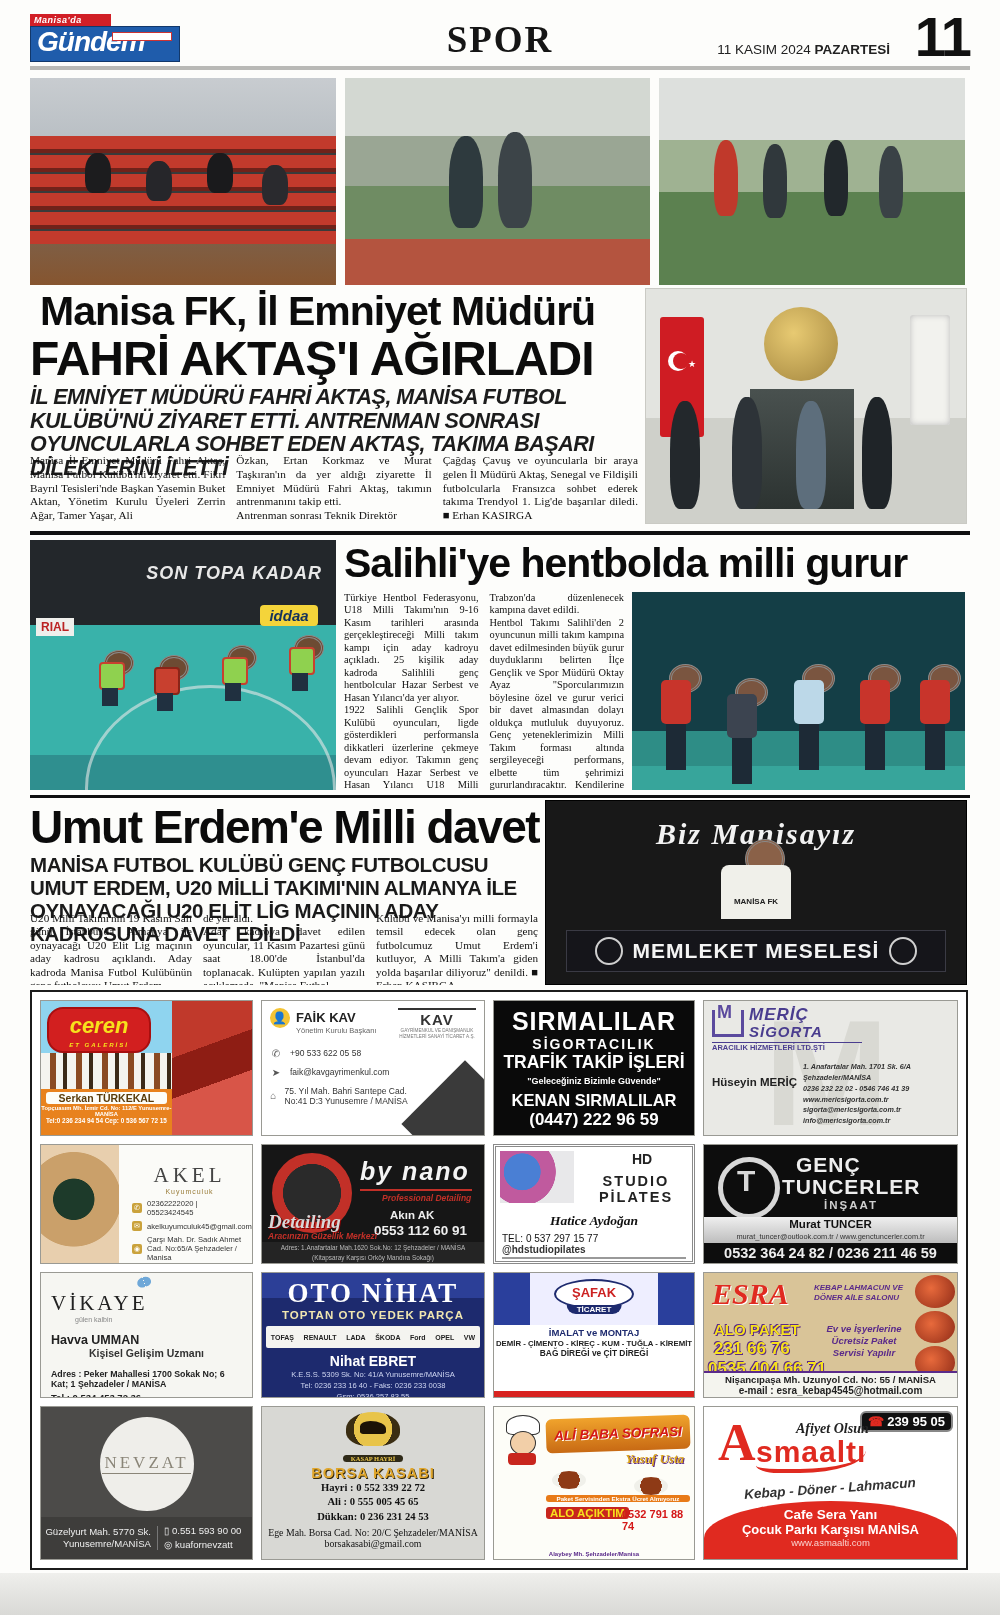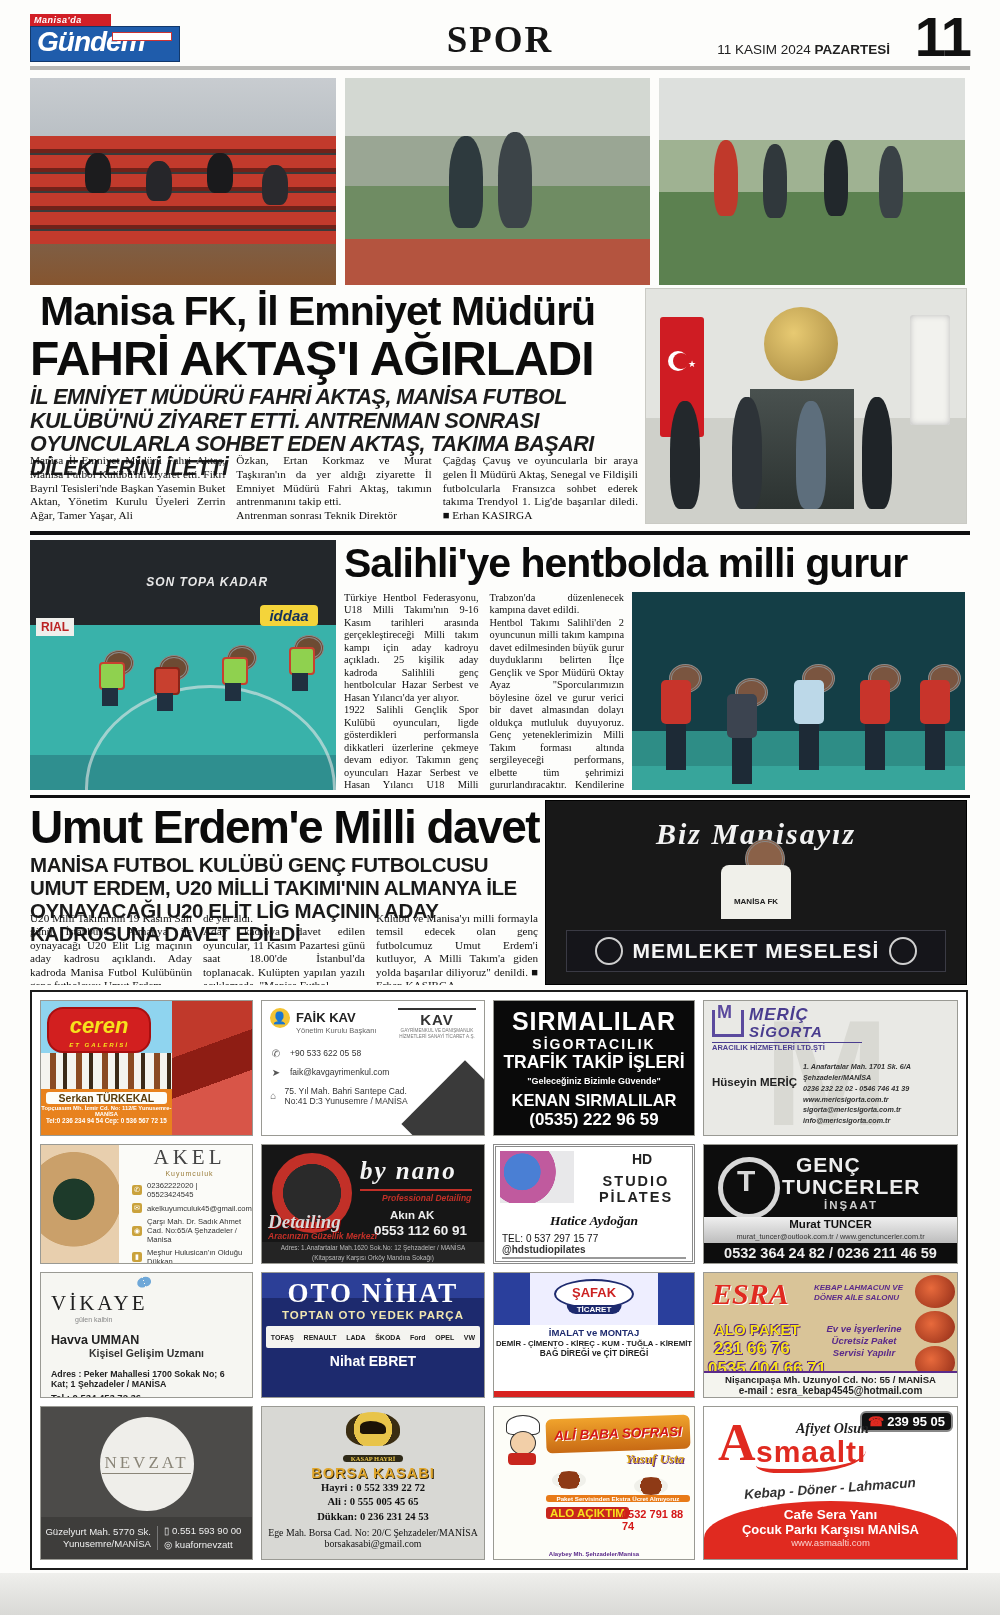--- a/index.html
+++ b/index.html
@@ -44,21 +44,21 @@
   .flag-star{position:absolute;left:28px;top:42px;color:#fff;font-size:9px;}
   .flag-wh{position:absolute;right:16px;top:26px;width:40px;height:110px;background:#f2f2ee;border-radius:3px;box-shadow:inset 0 0 6px #bbb;}
   .emblem{position:absolute;left:118px;top:18px;width:74px;height:74px;border-radius:50%;
           background:radial-gradient(circle at 40% 35%,#e8c766,#9c7b2c);opacity:.9;}
   .door{position:absolute;left:104px;top:100px;width:104px;height:120px;background:linear-gradient(180deg,#49514f,#2c3331);}
   
   .rule1{position:absolute;left:30px;right:30px;top:531px;height:4px;background:#101010;}
   .rule2{position:absolute;left:30px;right:30px;top:795px;height:3px;background:#101010;}
   
   .a2-photo{left:30px;top:540px;width:306px;height:250px;background:linear-gradient(180deg,#23272b 0 34%,#39b2aa 34% 86%,#2f8f8f 86%);}
-  .hb-banner{position:absolute;left:38%;top:9%;color:#e8e8e8;font-style:italic;font-weight:800;font-size:12px;letter-spacing:1px;margin-top:12px;}
+  .hb-banner{position:absolute;left:38%;top:9%;color:#e8e8e8;font-style:italic;font-weight:800;font-size:18px;letter-spacing:1px;}
   .hb-iddaa{position:absolute;right:6%;top:26%;background:#f4d43a;color:#14325c;font-weight:900;font-style:italic;
             font-size:15px;padding:2px 9px;border-radius:4px;}
   .hb-rial{position:absolute;left:2%;top:31%;background:#efefec;color:#b22;font-weight:900;font-size:12px;padding:2px 5px;}
   .court-line{position:absolute;left:18%;top:58%;width:80%;height:80%;border:3px solid #e8e8e8;border-radius:50%;opacity:.6;}
   .player{position:absolute;width:26px;height:56px;}
   .player .hd{position:absolute;left:7px;top:0;width:12px;height:12px;border-radius:50%;background:#6d4b33;}
   .player .tp{position:absolute;left:2px;top:12px;width:22px;height:24px;border-radius:4px;background:#8fd14f;border:2px solid #c8402f;}
   .player .lg{position:absolute;left:5px;top:38px;width:16px;height:18px;background:#203040;}
   .a2-h{position:absolute;left:344px;top:540px;font-size:41px;font-weight:900;letter-spacing:-1px;color:#0b0b0b;}
   .a2-body{position:absolute;left:344px;top:592px;width:280px;height:200px;font-size:10.4px;line-height:1.2;overflow:hidden;}
@@ -129,34 +129,34 @@
   .meric-logo{display:flex;gap:5px;align-items:center;}
   .meric-m{width:26px;height:24px;border:3px solid #5b4a9e;border-top:none;position:relative;}
   .meric-m::after{content:"M";position:absolute;left:2px;top:-8px;font-weight:900;color:#5b4a9e;font-size:18px;}
   .meric-n1{font-style:italic;font-weight:900;font-size:17px;color:#4a3d8f;letter-spacing:1px;line-height:.95;}
   .meric-n2{font-style:italic;font-weight:900;font-size:15px;color:#4a3d8f;letter-spacing:1px;}
   .meric-sub{font-size:7.5px;font-weight:800;color:#4a3d8f;margin-top:2px;border-top:1px solid #4a3d8f;width:150px;}
   .meric-body{display:flex;margin-top:10px;gap:6px;}
   .meric-person{font-weight:800;font-size:11.5px;color:#222;margin-top:14px;white-space:nowrap;}
   .meric-rows{font-size:7.2px;font-style:italic;font-weight:700;color:#333;line-height:1.5;white-space:pre-line;}
   
-  .akel{background:#fbfbf8;padding:0 7px;}
+  .akel{background:#fbfbf8;padding:18px 7px;}
   .akel-img{position:absolute;left:0;top:0;width:78px;height:100%;
             background:radial-gradient(circle at 42% 46%,#1d3a2a 0 26%,#caa06a 27% 60%,#e8cfae 61%);}
   .akel-name{margin-left:86px;text-align:center;font-family:"Liberation Serif",serif;font-size:21px;letter-spacing:4px;color:#444;}
   .akel-sub{margin-left:86px;text-align:center;font-size:7px;color:#9a7d3a;letter-spacing:1px;}
   .akel-row{margin-left:84px;display:flex;gap:5px;align-items:center;font-size:7.6px;color:#333;margin-top:4px;}
   .akel-row .ic{width:10px;height:10px;background:#caa23c;color:#fff;font-size:7px;text-align:center;line-height:10px;border-radius:2px;flex:0 0 auto;}
   
   .nano{background:#161616;color:#eee;}
   .nano-circle{position:absolute;left:10px;top:8px;width:74px;height:74px;border-radius:50%;
                background:radial-gradient(circle,#2a2a2a 0 55%,#c23028 56%);border:3px solid #c23028;}
   .nano-script{position:absolute;left:6px;top:66px;font-family:"Liberation Serif",serif;font-style:italic;font-weight:700;
                font-size:19px;color:#d8d8d8;text-shadow:1px 1px 0 #800;}
-  .nano-name{position:absolute;left:98px;top:12px;font-size:25px;font-weight:900;font-style:italic;letter-spacing:2px;color:#f4f4f4;font-family:Liberation Serif, serif;}
+  .nano-name{position:absolute;left:98px;top:12px;font-size:25px;font-weight:900;font-style:italic;letter-spacing:2px;color:#f4f4f4;}
   .nano-line{position:absolute;left:98px;top:44px;width:112px;height:2px;background:#c23028;}
   .nano-sub{position:absolute;left:120px;top:48px;font-size:8.5px;font-style:italic;font-weight:700;color:#c23028;}
   .nano-person{position:absolute;left:128px;top:64px;font-size:11.5px;font-weight:800;}
   .nano-phone{position:absolute;left:112px;top:78px;font-size:13.5px;font-weight:800;}
   .nano-slogan{position:absolute;left:6px;bottom:22px;font-size:8.5px;font-weight:800;color:#c23028;font-style:italic;}
   .nano-addr{position:absolute;left:0;right:0;bottom:0;height:20px;background:#242424;color:#bbb;font-size:6.4px;
              text-align:center;line-height:1.5;padding-top:1px;}
   
   .hd{background:#fff;border:3px double #8a8a8a;padding:4px 6px;}
   .hd-img{position:absolute;left:4px;top:4px;width:74px;height:52px;
@@ -460,21 +460,21 @@
       <div class="kav-corner2"></div>
       <div class="kav-corner"></div>
     </div>
 
     <div class="ad sirma">
       <div class="sirma-1">SIRMALILAR</div>
       <div class="sirma-2">SİGORTACILIK</div>
       <div class="sirma-3">TRAFİK TAKİP İŞLERİ</div>
       <div class="sirma-4">"Geleceğiniz Bizimle Güvende"</div>
       <div class="sirma-5">KENAN SIRMALILAR</div>
-      <div class="sirma-6">(0535) 222 96 59</div>
+      <div class="sirma-6">(0447) 222 96 59</div>
     </div>
 
     <div class="ad meric">
       <div class="meric-wm">M</div>
       <div class="meric-z">
         <div class="meric-logo">
           <span class="meric-m"></span>
           <span>
             <div class="meric-n1">MERİÇ</div>
             <div class="meric-n2">SİGORTA</div>
@@ -567,20 +567,23 @@
       <div class="oto-brands">
         <span>TOFAŞ</span>
         <span>RENAULT</span>
         <span>LADA</span>
         <span>ŠKODA</span>
         <span>Ford</span>
         <span>OPEL</span>
         <span>VW</span>
       </div>
       <div class="oto-person">Nihat EBRET</div>
+      <div class="oto-small" style="white-space:pre-line;">K.E.S.S. 5309 Sk. No: 41/A Yunusemre/MANİSA
+Tel: 0236 233 16 40  -  Faks: 0236 233 0038
+Gsm: 0536 257 83 55</div>
     </div>
 
     <div class="ad saf">
       <div class="saf-img">
         <div class="saf-badge">ŞAFAK</div>
         <div class="saf-badge2">TİCARET</div>
       </div>
       <div class="saf-sub">İMALAT ve MONTAJ</div>
       <div class="saf-items">DEMİR - ÇİMENTO - KİREÇ - KUM - TUĞLA - KİREMİT</div>
       <div class="saf-items2">BAĞ DİREĞİ ve ÇİT DİREĞİ</div>

